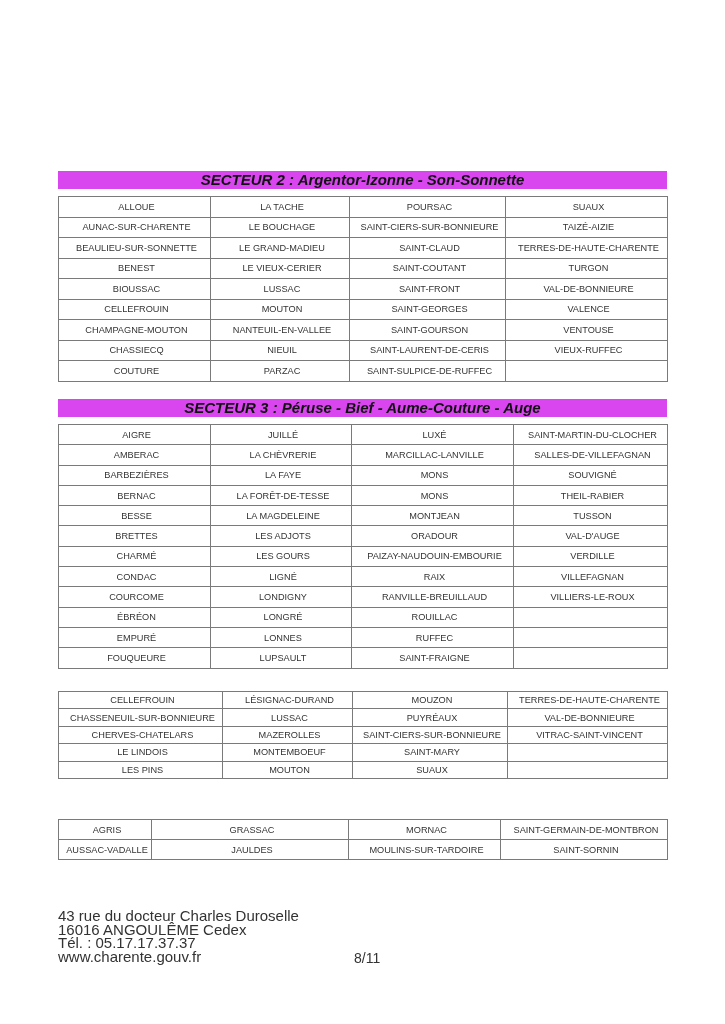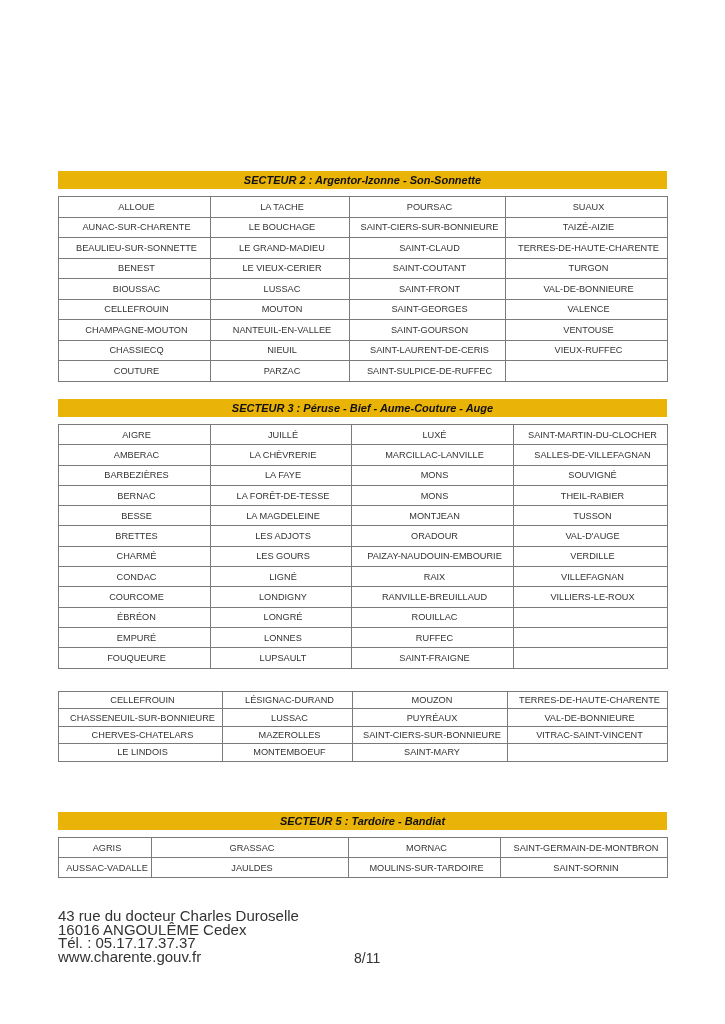--- a/index.html
+++ b/index.html
@@ -2,22 +2,22 @@
 <html><head>
   <meta charset="utf-8">
   <style>
     html, body { margin: 0; padding: 0; background: #ffffff; }
     body {
       width: 725px; height: 1024px; position: relative; overflow: hidden;
       font-family: "Liberation Sans", "DejaVu Sans", sans-serif; color: #222;
     }
     .sector { position: absolute; left: 58px; width: 609px; }
     .sector-title {
-      background: #eab308; height: 18px; line-height: 18px; text-align: center;
-      font-weight: bold; font-style: italic; font-size: 11px; color: #111;
+      background: #d946ef; height: 18px; line-height: 18px; text-align: center;
+      font-weight: bold; font-style: italic; font-size: 15px; color: #111;
     }
     table.communes {
       border-collapse: collapse; width: 609px; table-layout: fixed;
       margin-top: 7px; font-size: 9.2px; color: #333; text-align: center;
     }
     table.communes td {
       border: 1px solid #7a7a7a; padding: 0 0 0 4px; white-space: nowrap; overflow: hidden;
     }
     #s2 { top: 171px; }
     #s2 td { height: 19.5px; }
@@ -213,26 +213,31 @@
           <td>MAZEROLLES</td>
           <td>SAINT-CIERS-SUR-BONNIEURE</td>
           <td>VITRAC-SAINT-VINCENT</td>
         </tr>
         <tr>
           <td>LE LINDOIS</td>
           <td>MONTEMBOEUF</td>
           <td>SAINT-MARY</td>
           <td></td>
         </tr>
+        <tr>
+          <td>LES PINS</td>
+          <td>MOUTON</td>
+          <td>SUAUX</td>
+          <td></td>
+        </tr>
       </tbody>
     </table>
 </div>
 
 <div class="sector" id="s5">
-  <div class="sector-title">SECTEUR 5 : Tardoire - Bandiat</div>
   <table class="communes">
       <colgroup>
         <col style="width: 93px;">
         <col style="width: 197px;">
         <col style="width: 152px;">
         <col style="width: 167px;">
       </colgroup>
       <tbody>
         <tr>
           <td>AGRIS</td>

